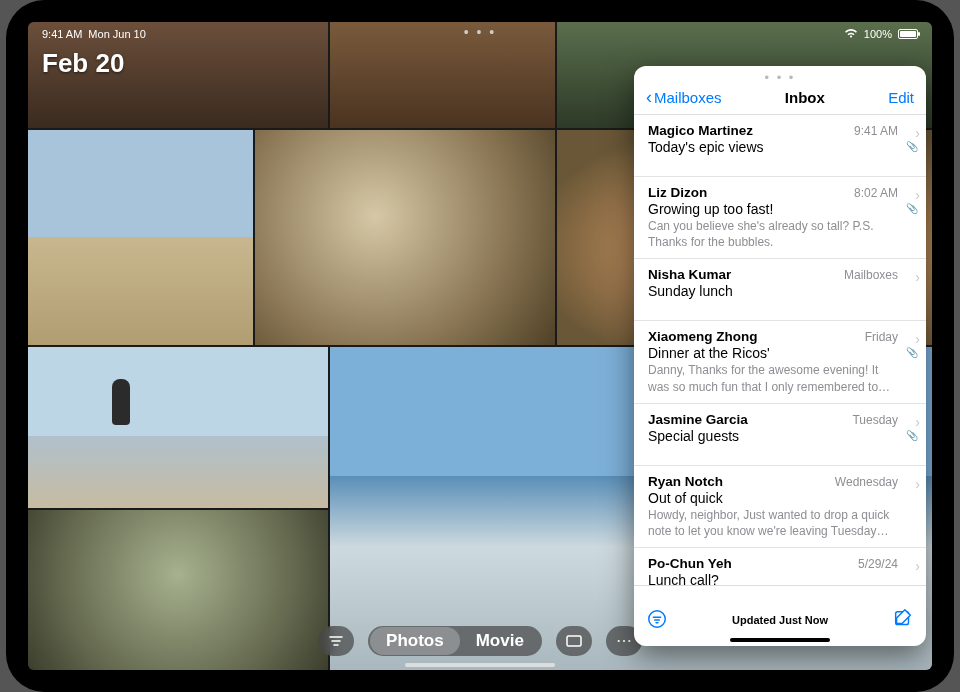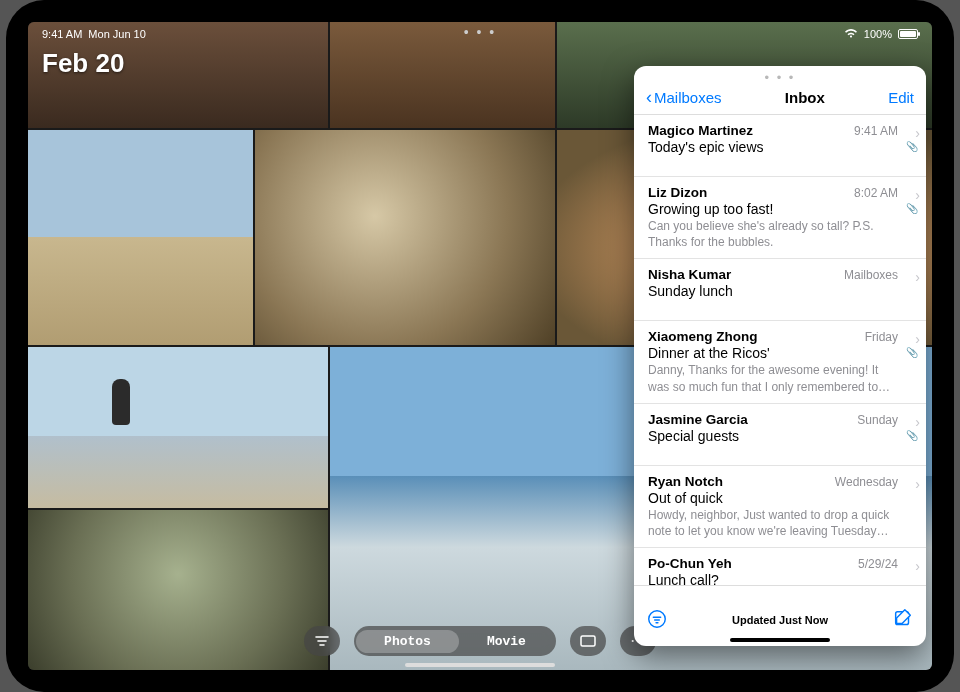--- a/index.html
+++ b/index.html
@@ -93,21 +93,21 @@
     background: rgba(70,70,70,.7);
     backdrop-filter: blur(6px);
     border-radius: 20px;
     height: 30px;
     display: flex;
     align-items: center;
     color: #fff;
   }
   .pill-btn { width: 36px; justify-content:center; }
   .seg { padding: 2px; }
-  .seg-item { padding: 4px 28px; font-size: 13px; font-weight:600; border-radius:16px;font-family:Liberation Mono, monospace; }
+  .seg-item { padding: 4px 16px; font-size: 17px; font-weight:600; border-radius:16px; }
   .seg-item.active { background: rgba(255,255,255,.25); }
   .home-ind { position:absolute; bottom:3px; left:50%; transform:translateX(-50%); width:150px; height:4px; background:#ddd; border-radius:3px; z-index:26;}
 
   
   .mail {
     position: absolute;
     top: 44px;
     right: 6px;
     width: 292px;
     height: 580px;
@@ -266,21 +266,21 @@
               <span class="mail-time">Friday</span>
             </div>
             <div class="mail-subject">Dinner at the Ricos'</div>
             <div class="mail-preview">Danny, Thanks for the awesome evening! It was so much fun that I only remembered to take on…</div>
             <span class="mail-chev">›</span>
             <span class="mail-clip">📎</span>
           </div>
           <div class="mail-item">
             <div class="mail-row">
               <span class="mail-sender">Jasmine Garcia</span>
-              <span class="mail-time">Sunday</span>
+              <span class="mail-time">Tuesday</span>
             </div>
             <div class="mail-subject">Special guests</div>
             <span class="mail-chev">›</span>
             <span class="mail-clip">📎</span>
           </div>
           <div class="mail-item">
             <div class="mail-row">
               <span class="mail-sender">Ryan Notch</span>
               <span class="mail-time">Wednesday</span>
             </div>

